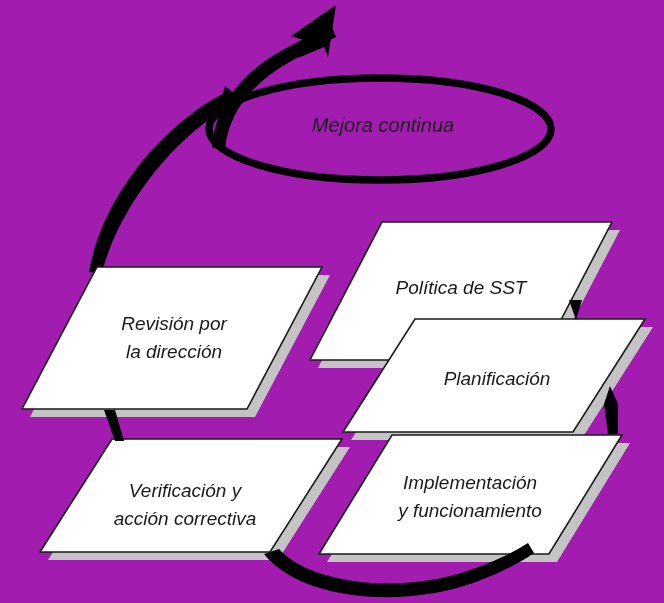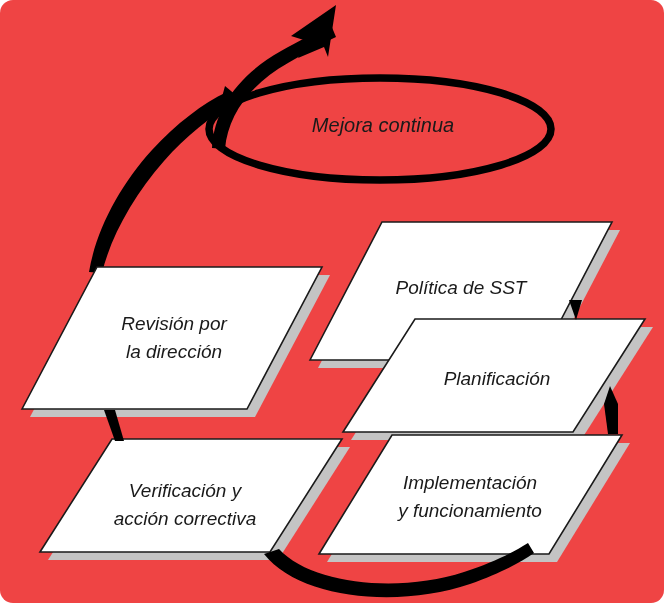--- a/index.html
+++ b/index.html
@@ -11,22 +11,21 @@
   body {
     width: 664px;
     height: 603px;
     overflow: hidden;
     font-family: "Liberation Sans", sans-serif;
   }
   #diagram-root {
     position: relative;
     width: 664px;
     height: 603px;
-    background: #ef4444;
-    border-radius: 13px;
+    background: #a21caf;
   }
   svg#diagram-svg {
     display: block;
     width: 664px;
     height: 603px;
   }
   .card-face {
     fill: #ffffff;
     stroke: #1a1a1a;
     stroke-width: 1.6;

